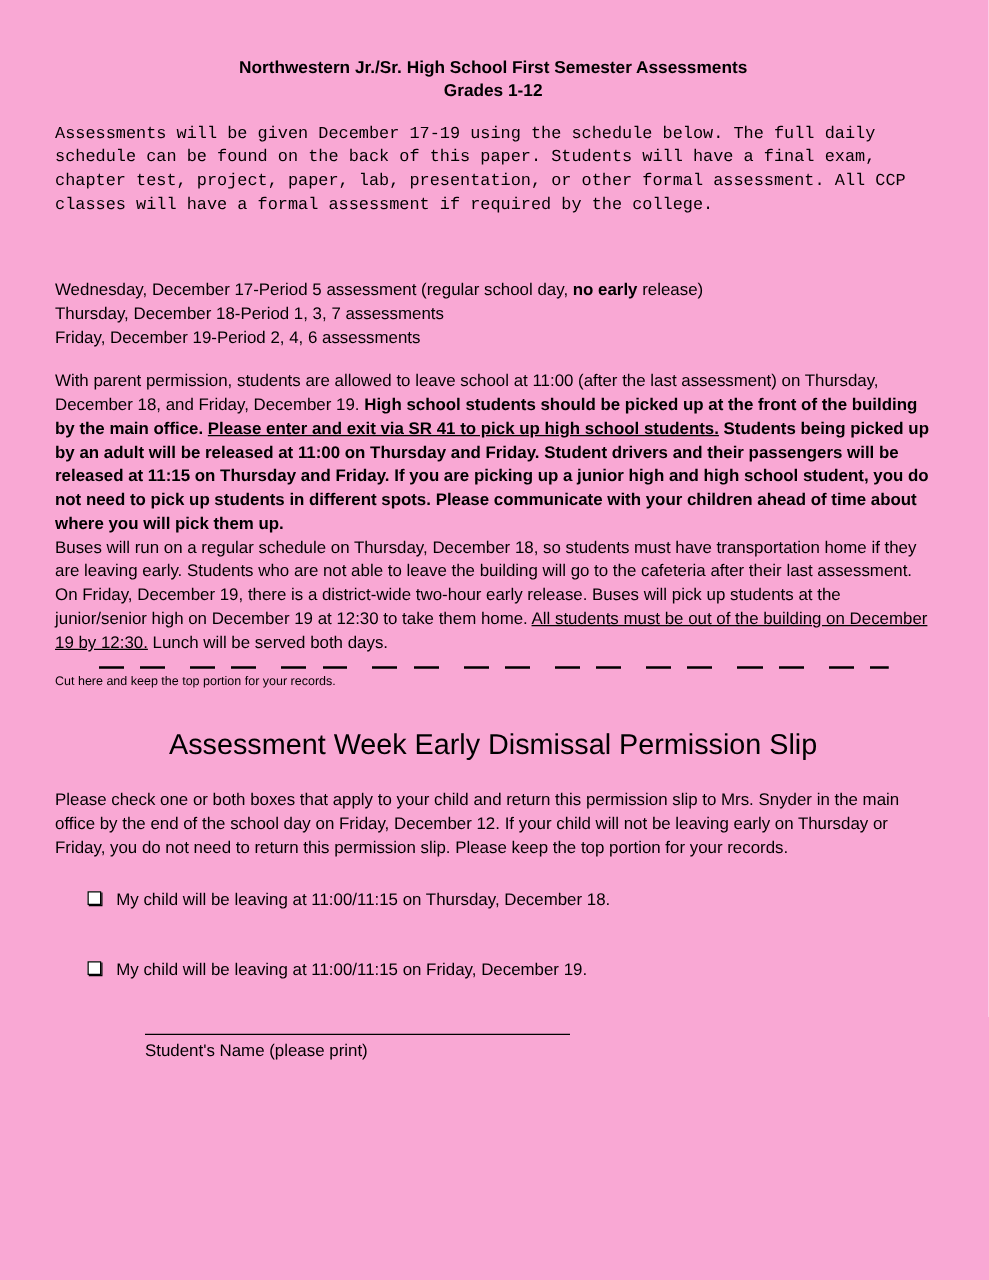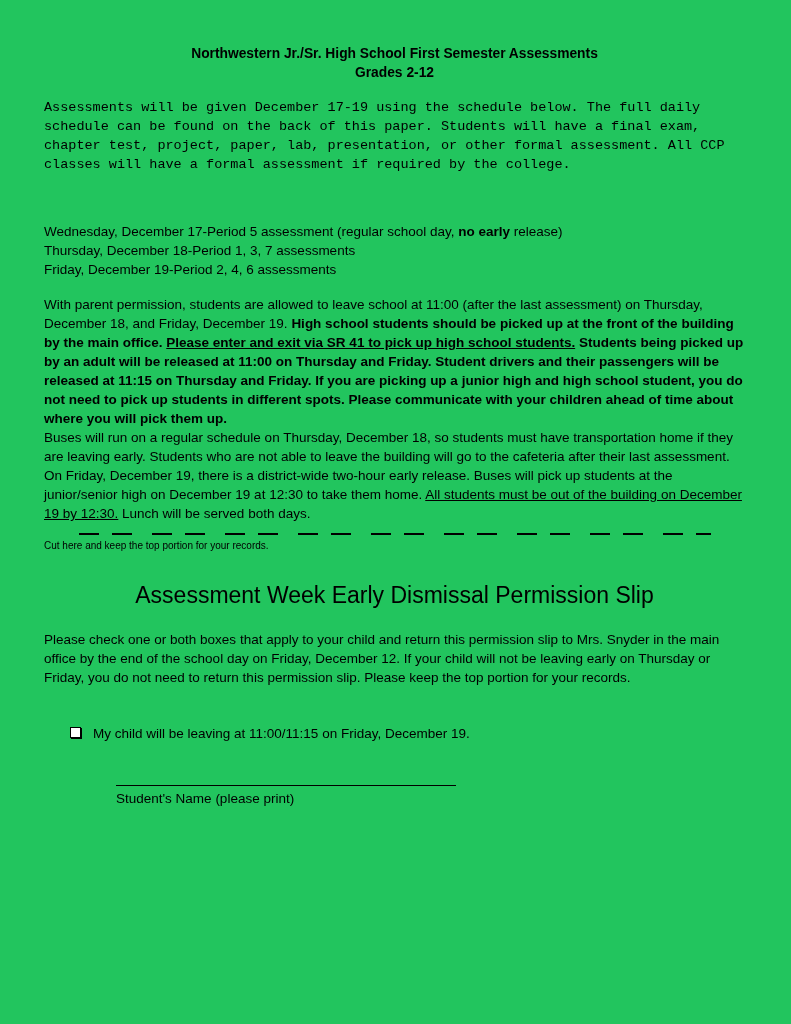--- a/index.html
+++ b/index.html
@@ -7,21 +7,21 @@
   body {
     font-family: "Liberation Sans", sans-serif;
     color: #000;
     -webkit-font-smoothing: antialiased;
   }
   .page {
     position: relative;
     width: 791px;
     height: 1024px;
     margin: 0 auto;
-    background: #22c55e;
+    background: #f9a8d4;
     padding: 44px 46px 0 44px;
     overflow: hidden;
   }
   .title { text-align: center; font-weight: bold; font-size: 13.8px; line-height: 19px; }
   .title-block { margin-bottom: 16px; }
   .body-text { font-size: 13.5px; line-height: 19px; }
   .para { margin-bottom: 16px; font-family: Liberation Mono, monospace; }
   .schedule { margin-bottom: 16px; margin-top: 48px; }
   .b { font-weight: bold; }
   .u { text-decoration: underline; }
@@ -78,21 +78,21 @@
   .sig-label { margin-top: 3px; }
   .student-block { margin-left: 72px; width: 340px; margin-top: 41px; }
 </style>
 </head>
 <body>
 
 <div class="page">
 
   <div class="title-block">
     <div class="title">Northwestern Jr./Sr. High School First Semester Assessments</div>
-    <div class="title">Grades 2-12</div>
+    <div class="title">Grades 1-12</div>
   </div>
 
   <p class="body-text para">Assessments will be given December 17-19 using the schedule below.  The full daily schedule can be found on the back of this paper. Students will have a final exam, chapter test, project, paper, lab, presentation, or other formal assessment. All CCP classes will have a formal assessment if required by the college.</p>
 
   <div class="schedule">
     <div class="body-text"><span>Wednesday, December 17-Period 5 assessment (regular school day, </span><span class="b">no early</span><span> release)</span></div>
     <div class="body-text"><span>Thursday, December 18-Period 1, 3, 7 assessments</span></div>
     <div class="body-text"><span>Friday, December 19-Period 2, 4, 6 assessments</span></div>
   </div>
 
@@ -101,20 +101,24 @@
     <div class="body-text"><span>Buses will run on a regular schedule on Thursday, December 18, so students must have transportation home if they are leaving early.  Students who are not able to leave the building will go to the cafeteria after their last assessment.  On Friday, December 19, there is a district-wide two-hour early release. Buses will pick up students at the junior/senior high on December 19 at 12:30 to take them home.  </span><span class="u">All students must be out of the building on December 19 by 12:30.</span><span>  Lunch will be served both days.</span></div>
   </div>
 
   <div class="cut-line"></div>
   <div class="cut-note">Cut here and keep the top portion for your records.</div>
 
   <h1 class="slip-heading">Assessment Week Early Dismissal Permission Slip</h1>
 
   <p class="body-text instructions">Please check one or both boxes that apply to your child and return this permission slip to Mrs. Snyder in the main office by the end of the school day on Friday, December 12.  If your child will not be leaving early on Thursday or Friday, you do not need to return this permission slip.  Please keep the top portion for your records.</p>
 
+  <div class="checkbox-row first">
+    <span class="checkbox"></span>
+    <span class="body-text">My child will be leaving at 11:00/11:15 on Thursday, December 18.</span>
+  </div>
 
   <div class="checkbox-row second">
     <span class="checkbox"></span>
     <span class="body-text">My child will be leaving at 11:00/11:15 on Friday, December 19.</span>
   </div>
 
 
   <div class="student-block">
     <div class="sig-line"></div>
     <div class="body-text sig-label">Student's Name (please print)</div>

